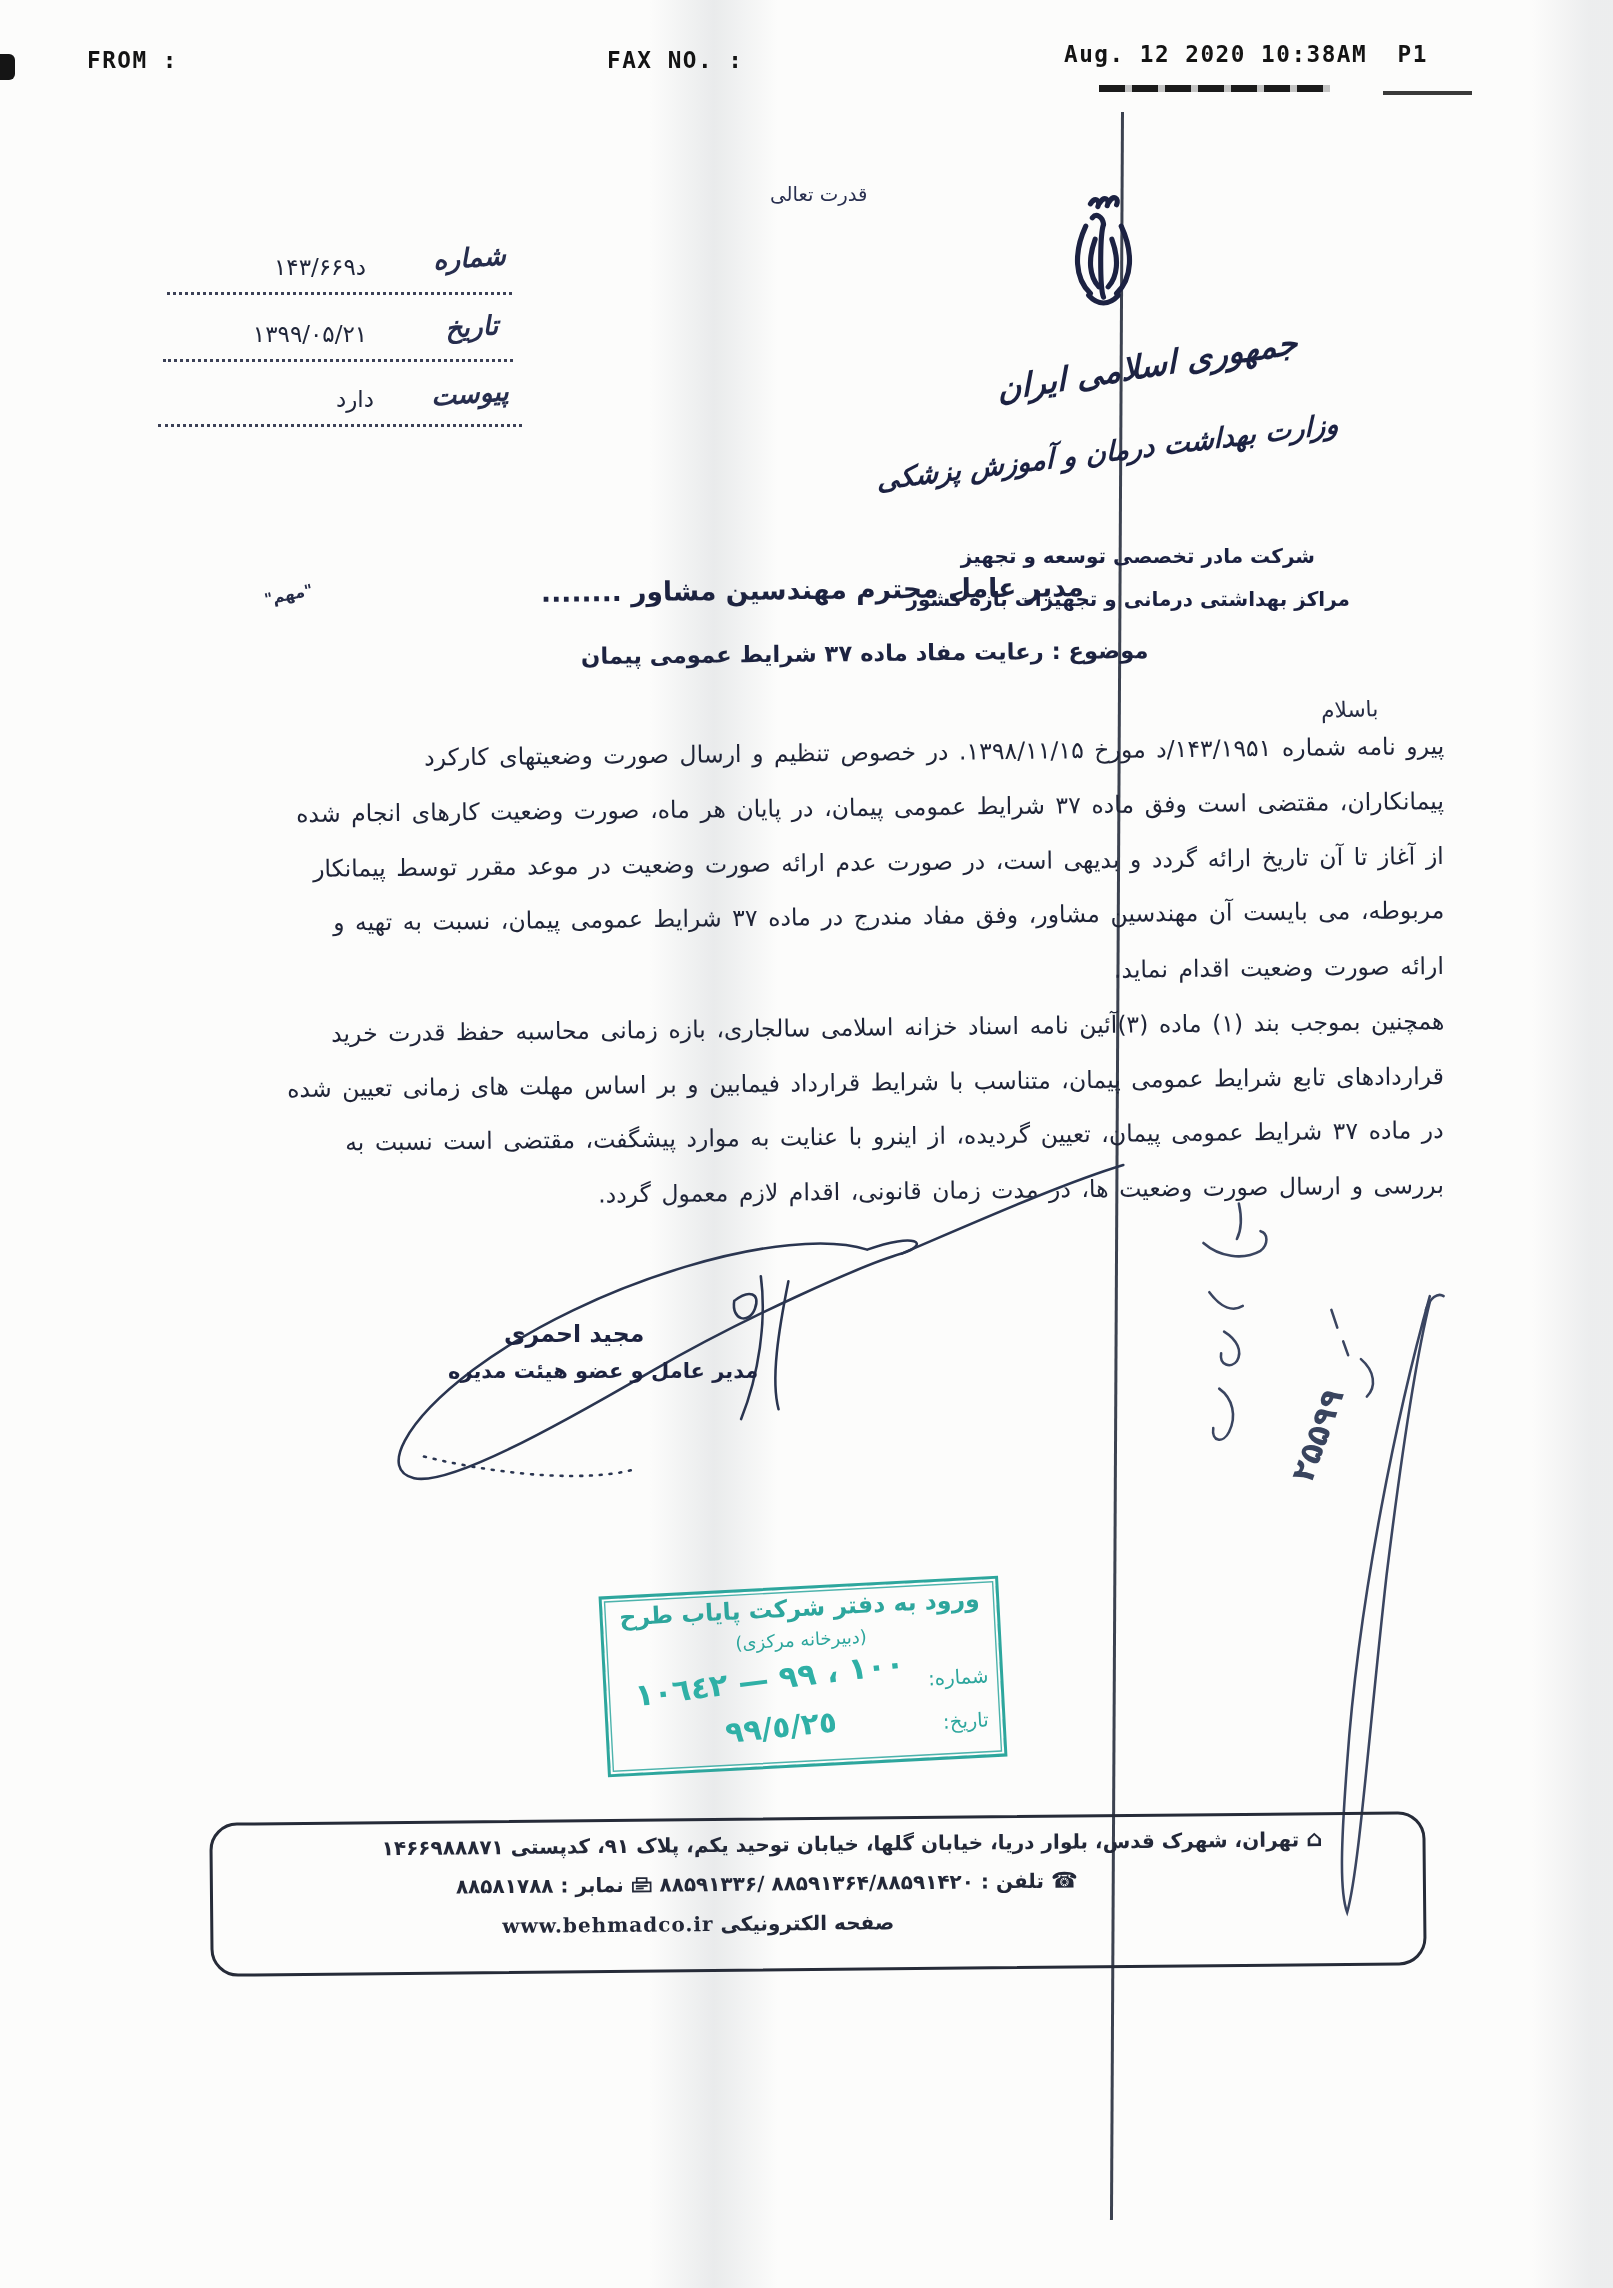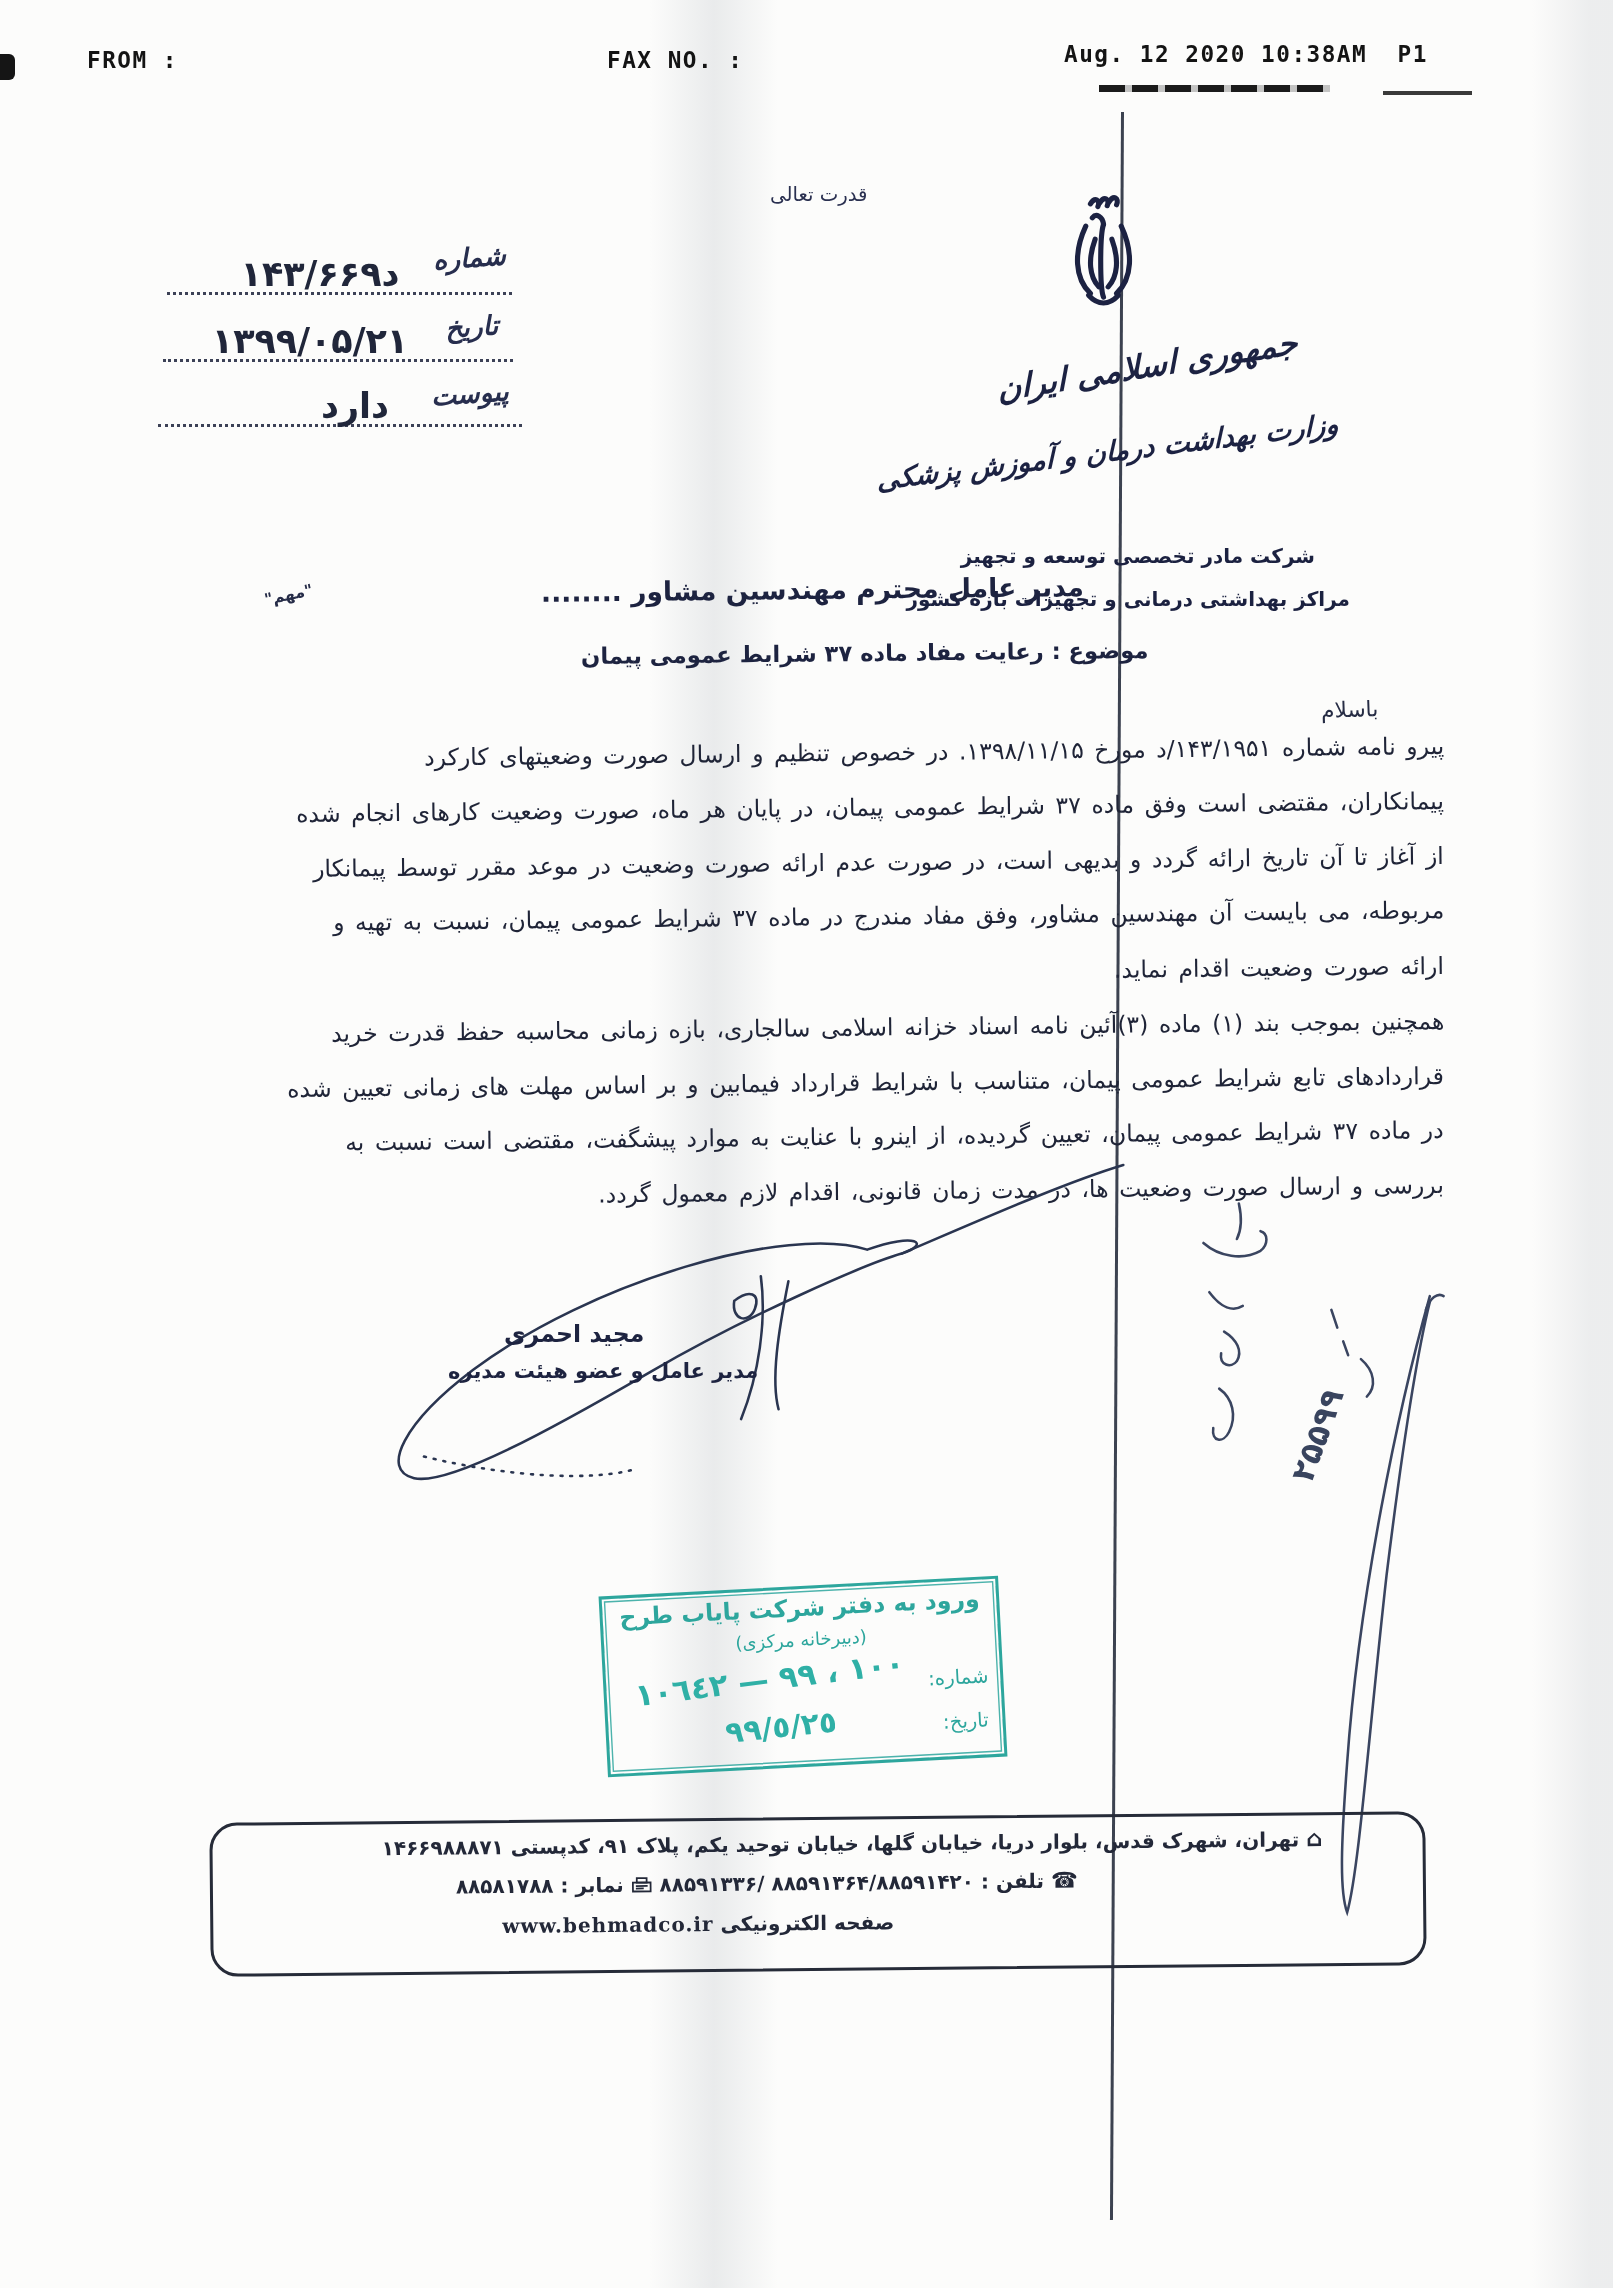--- a/index.html
+++ b/index.html
@@ -7,21 +7,21 @@
         font-family:"DejaVu Sans",sans-serif;color:#20263a;overflow:hidden;}
   .abs{position:absolute;}
   .band{pointer-events:none;}
   .fax{font-family:"DejaVu Sans Mono",monospace;font-weight:bold;color:#141414;
        font-size:22.7px;letter-spacing:1.5px;white-space:pre;}
   .rtl{direction:rtl;white-space:nowrap;}
   .ltr{direction:ltr;unicode-bidi:isolate;}
   .bodyline{font-size:23.6px;color:#1f2437;word-spacing:3px;transform:rotate(-0.65deg);
             transform-origin:right center;}
   .fieldlbl{font-size:26.6px;font-weight:bold;font-style:italic;color:#272e4e;transform:rotate(-4deg);}
-  .fieldval{font-size:35px;font-weight:bold;color:#20263a;text-align:center;}
+  .fieldval{font-size:23px;font-weight:normal;color:#20263a;text-align:center;}
   .dotline{border-top:3px dotted #3c4156;height:0;}
   .callig{font-weight:bold;font-style:italic;color:#1c2242;white-space:nowrap;}
   .orgline{font-weight:bold;color:#1b2140;font-size:20px;text-align:center;white-space:nowrap;}
   .stampTxt{color:#2da69d;}
   .stampHand{color:#2fb0a6;font-weight:bold;text-align:center;white-space:nowrap;}
   .footline{font-size:20px;font-weight:bold;color:#232838;text-align:center;white-space:nowrap;}
   svg{display:block;}
 </style>
 </head>
 <body>

